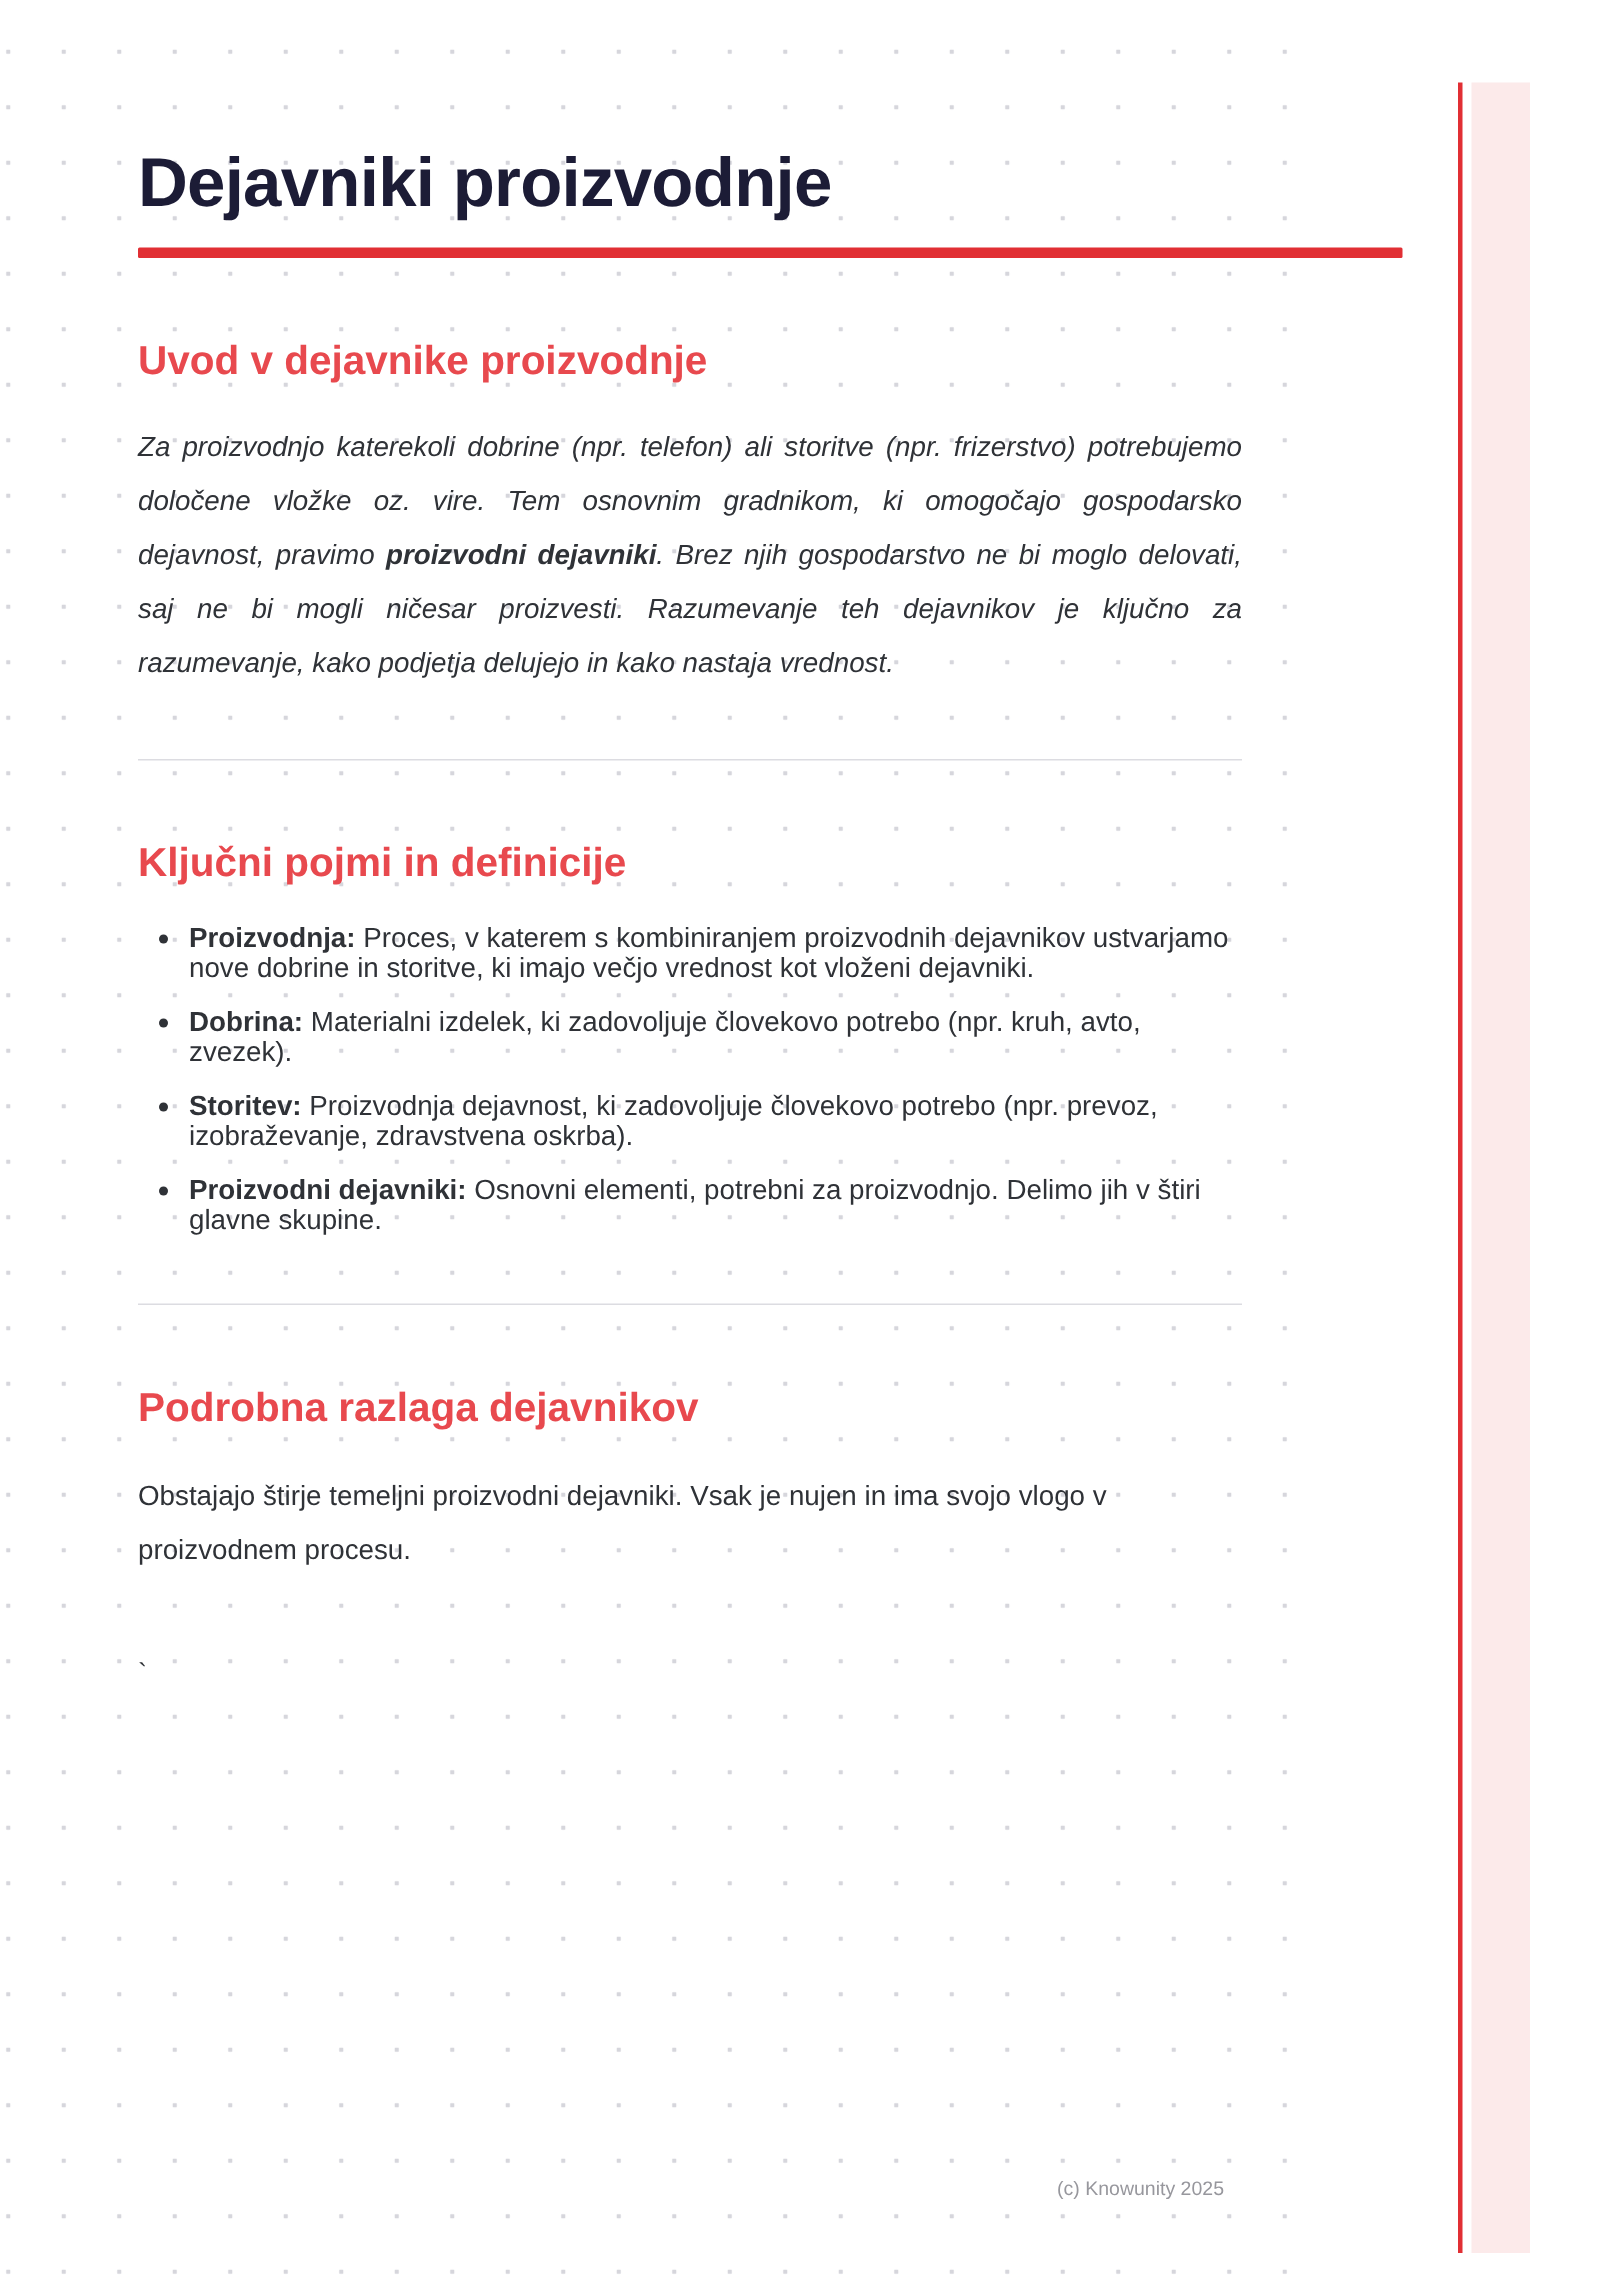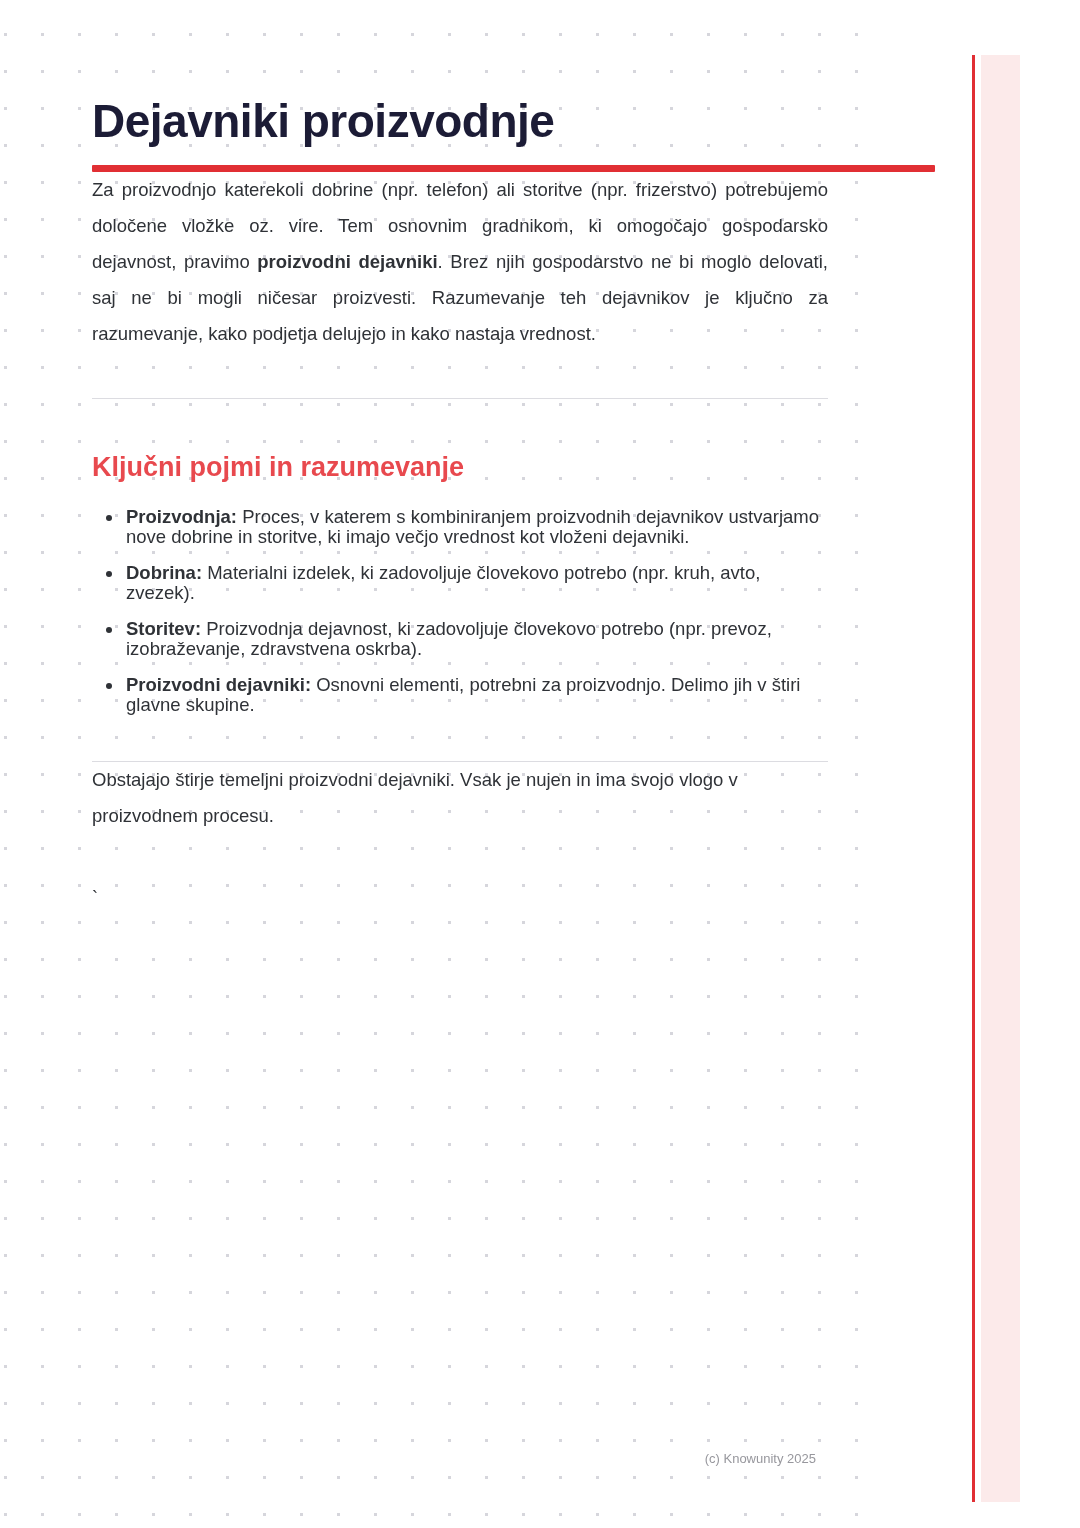--- a/index.html
+++ b/index.html
@@ -63,21 +63,21 @@
     line-height: 1.2;
     font-weight: 700;
     color: var(--accent-heading, #e8494e);
   }
   p.body-text {
     margin: 0;
     font-size: 18.5px;
     line-height: 36px;
     color: var(--body-color, #2f3237);
   }
-  p.justified { text-align: justify; }
+  p.justified { text-align: justify; font-style: italic; }
   hr.divider {
     border: none;
     border-top: 1px solid #dcdce1;
     margin: 46px 0 0 0;
     width: 736px;
   }
   ul.def-list {
     margin: 0;
     padding-left: 32px;
     color: var(--body-color, #2f3237);
@@ -110,34 +110,36 @@
 <div class="page">
 
   <div class="accent-line"></div>
   <div class="accent-band"></div>
 
   <div class="content">
 
     <h1 class="page-title">Dejavniki proizvodnje</h1>
     <div class="title-rule"></div>
 
+    <h2 class="section-heading">Uvod v dejavnike proizvodnje</h2>
     <p class="body-text justified"><span>Za proizvodnjo katerekoli dobrine (npr. telefon) ali storitve (npr. frizerstvo) potrebujemo določene vložke oz. vire. Tem osnovnim gradnikom, ki omogočajo gospodarsko dejavnost, pravimo </span><strong class="term">proizvodni dejavniki</strong><span>. Brez njih gospodarstvo ne bi moglo delovati, saj ne bi mogli ničesar proizvesti. Razumevanje teh dejavnikov je ključno za razumevanje, kako podjetja delujejo in kako nastaja vrednost.</span></p>
 
     <hr class="divider">
 
-    <h2 class="section-heading">Ključni pojmi in razumevanje</h2>
+    <h2 class="section-heading">Ključni pojmi in definicije</h2>
     <ul class="def-list">
       <li><strong class="term">Proizvodnja:</strong> <span>Proces, v katerem s kombiniranjem proizvodnih dejavnikov ustvarjamo nove dobrine in storitve, ki imajo večjo vrednost kot vloženi dejavniki.</span></li>
       <li><strong class="term">Dobrina:</strong> <span>Materialni izdelek, ki zadovoljuje človekovo potrebo (npr. kruh, avto, zvezek).</span></li>
       <li><strong class="term">Storitev:</strong> <span>Proizvodnja dejavnost, ki zadovoljuje človekovo potrebo (npr. prevoz, izobraževanje, zdravstvena oskrba).</span></li>
       <li><strong class="term">Proizvodni dejavniki:</strong> <span>Osnovni elementi, potrebni za proizvodnjo. Delimo jih v štiri glavne skupine.</span></li>
     </ul>
 
     <hr class="divider">
 
+    <h2 class="section-heading">Podrobna razlaga dejavnikov</h2>
     <p class="body-text">Obstajajo štirje temeljni proizvodni dejavniki. Vsak je nujen in ima svojo vlogo v proizvodnem procesu.</p>
     <p class="stray">`</p>
 
   </div>
 
   <div class="footer">(c) Knowunity 2025</div>
 
 </div>
 
 </body></html>

